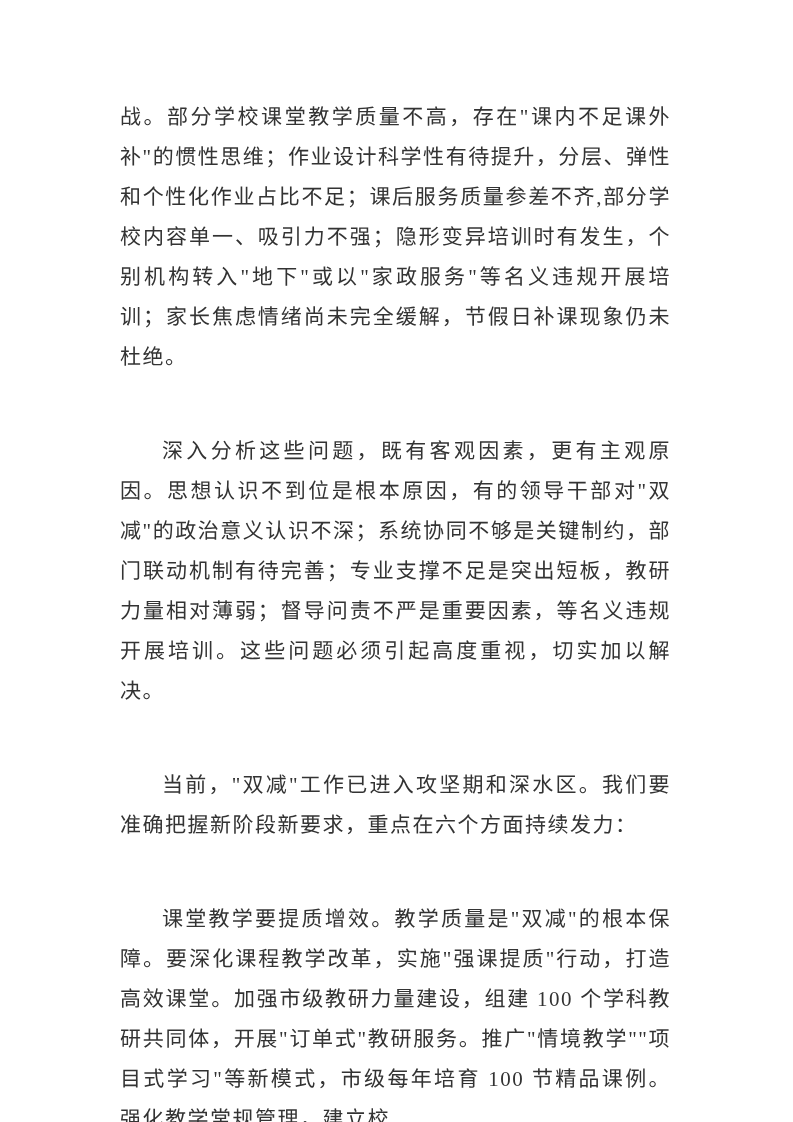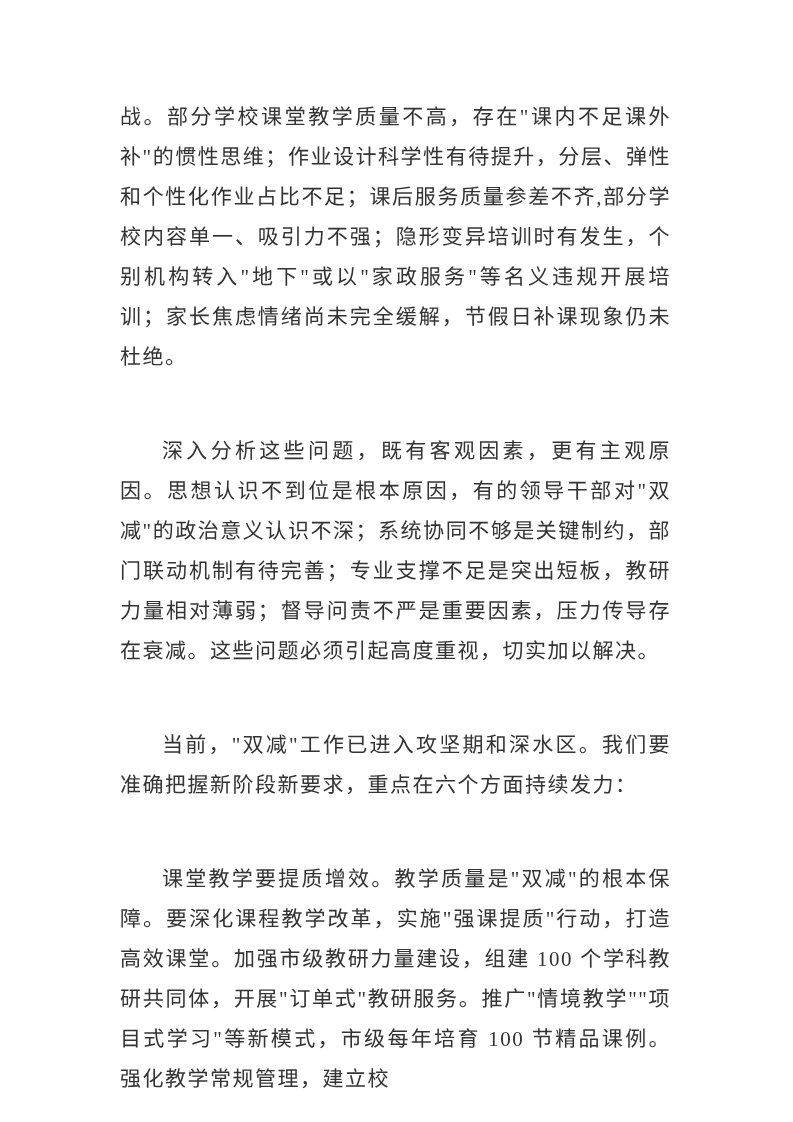--- a/index.html
+++ b/index.html
@@ -36,16 +36,16 @@
   }
   .para:last-child {
     margin-bottom: 0;
   }
 </style>
 </head>
 <body>
 
 <main class="page">
   <p class="para no-indent">战。部分学校课堂教学质量不高，存在"课内不足课外补"的惯性思维；作业设计科学性有待提升，分层、弹性和个性化作业占比不足；课后服务质量参差不齐,部分学校内容单一、吸引力不强；隐形变异培训时有发生，个别机构转入"地下"或以"家政服务"等名义违规开展培训；家长焦虑情绪尚未完全缓解，节假日补课现象仍未杜绝。</p>
-  <p class="para">深入分析这些问题，既有客观因素，更有主观原因。思想认识不到位是根本原因，有的领导干部对"双减"的政治意义认识不深；系统协同不够是关键制约，部门联动机制有待完善；专业支撑不足是突出短板，教研力量相对薄弱；督导问责不严是重要因素，压力传导存在衰减。这些问题必须引起高度重视，切实加以解决。</p>
+  <p class="para">深入分析这些问题，既有客观因素，更有主观原因。思想认识不到位是根本原因，有的领导干部对"双减"的政治意义认识不深；系统协同不够是关键制约，部门联动机制有待完善；专业支撑不足是突出短板，教研力量相对薄弱；督导问责不严是重要因素，等名义违规开展培训。这些问题必须引起高度重视，切实加以解决。</p>
   <p class="para">当前，"双减"工作已进入攻坚期和深水区。我们要准确把握新阶段新要求，重点在六个方面持续发力：</p>
   <p class="para">课堂教学要提质增效。教学质量是"双减"的根本保障。要深化课程教学改革，实施"强课提质"行动，打造高效课堂。加强市级教研力量建设，组建 100 个学科教研共同体，开展"订单式"教研服务。推广"情境教学""项目式学习"等新模式，市级每年培育 100 节精品课例。强化教学常规管理，建立校</p>
 </main>
 
 </body></html>

